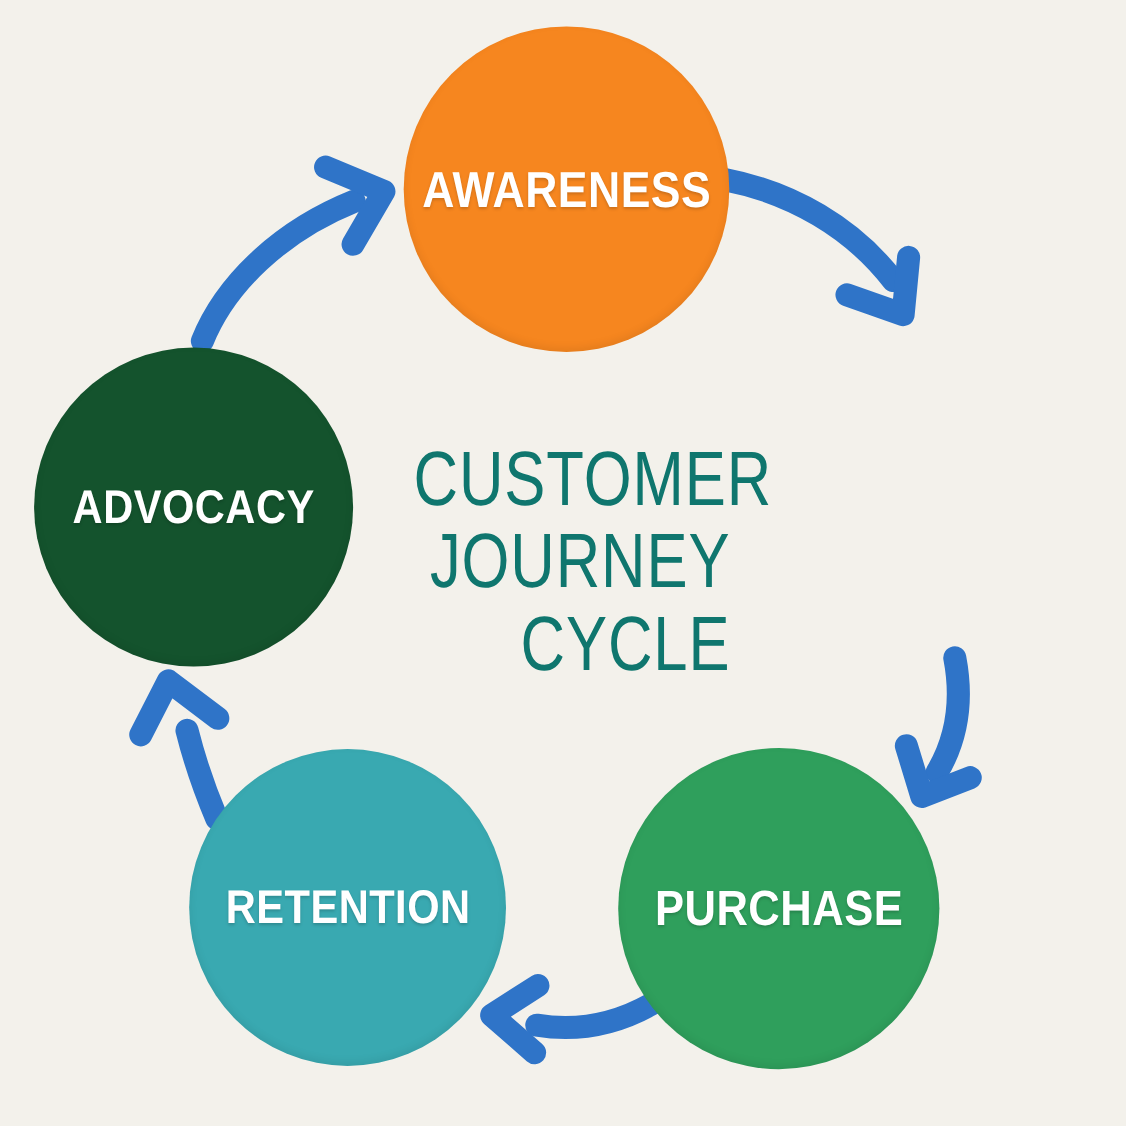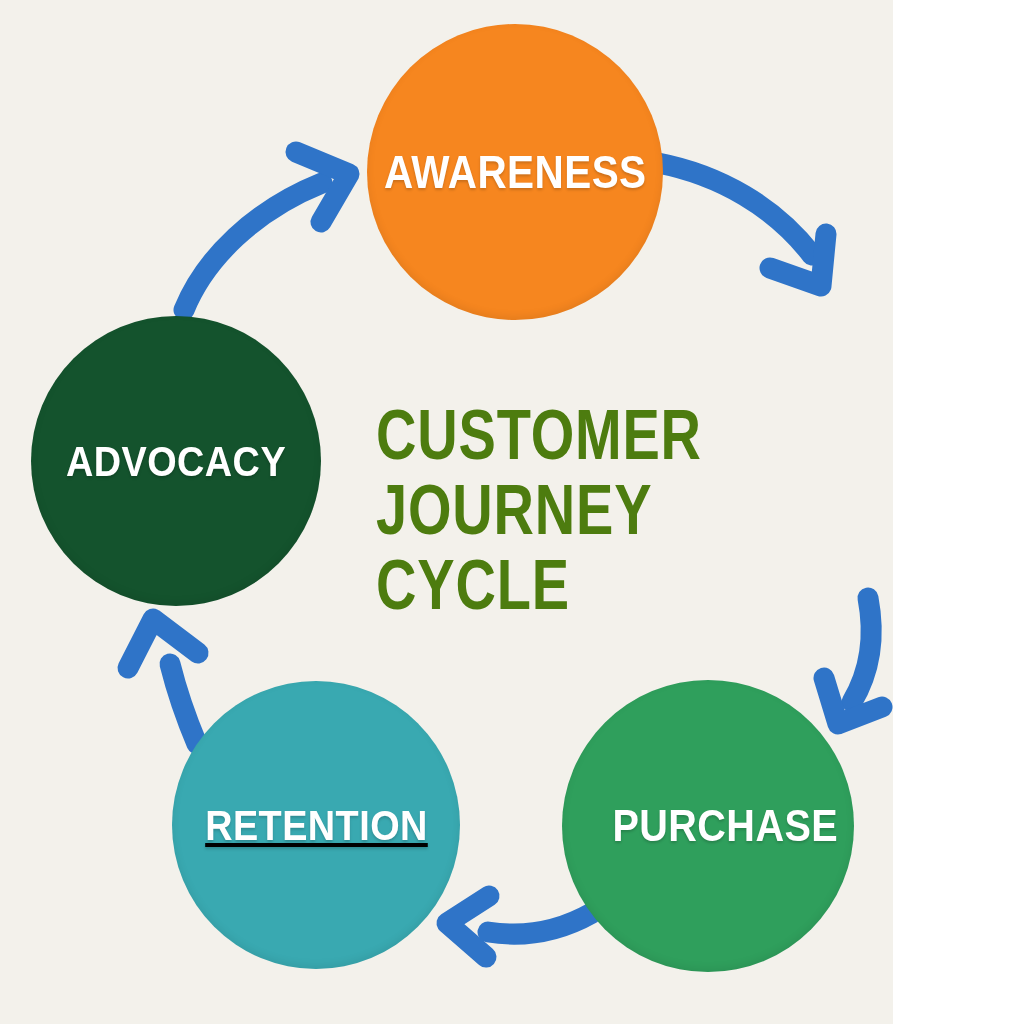--- a/index.html
+++ b/index.html
@@ -2,21 +2,21 @@
 <html><head>
 <meta charset="utf-8">
 <style>
   html, body {
     margin: 0;
     padding: 0;
     font-family: "Liberation Sans", sans-serif;
   }
   .canvas {
     position: relative;
-    width: 893px;
+    width: 1024px;
     height: 1024px;
     background: #F3F1EB;
     overflow: hidden;
   }
   .arrows-svg {
     position: absolute;
     left: 0;
     top: 0;
     width: 1024px;
     height: 1024px;
@@ -41,38 +41,38 @@
     font-weight: 700;
     white-space: nowrap;
     display: inline-block;
     transform: scaleX(0.88);
     letter-spacing: 0.5px;
     text-shadow: 0 2px 3px rgba(0,0,0,0.18);
   }
   
   .c-awareness      { left: 367px; top:  24px; width: 296px; height: 296px; background:#F6861F; }
   .c-consideration  { left: 701px; top: 308px; width: 294px; height: 294px; background:#F0B823; }
-  .c-purchase       { left: 562px; top: 680px; width: 292px; height: 292px; background:#2F9F5C;justify-content:flex-end; }
-  .c-retention      { left: 172px; top: 681px; width: 288px; height: 288px; background:#39A9B1;text-decoration:underline; }
+  .c-purchase       { left: 562px; top: 680px; width: 292px; height: 292px; background:#2F9F5C; }
+  .c-retention      { left: 172px; top: 681px; width: 288px; height: 288px; background:#39A9B1; }
   .c-advocacy       { left:  31px; top: 316px; width: 290px; height: 290px; background:#7B57A8; }
 
   .c-awareness     .stage-label { font-size: 46px; }
   .c-consideration .stage-label { font-size: 34px; }
   .c-purchase      .stage-label { font-size: 45px; }
   .c-retention     .stage-label { font-size: 43px; }
   .c-advocacy      .stage-label { font-size: 43px; }
 
   .center-title {
     position: absolute;
     left: 340px;
     top: 398px;
     width: 360px;
-    text-align: left;
-    color: #4d7c0f;
-    font-weight: 700;
+    text-align: right;
+    color: #0f766e;
+    font-weight: 400;
     font-size: 70px;
     line-height: 75px;
     letter-spacing: 1px;
   }
   .center-title .title-line {
     display: block;
     transform: scaleX(0.8);
     white-space: nowrap;
   }
 </style>

